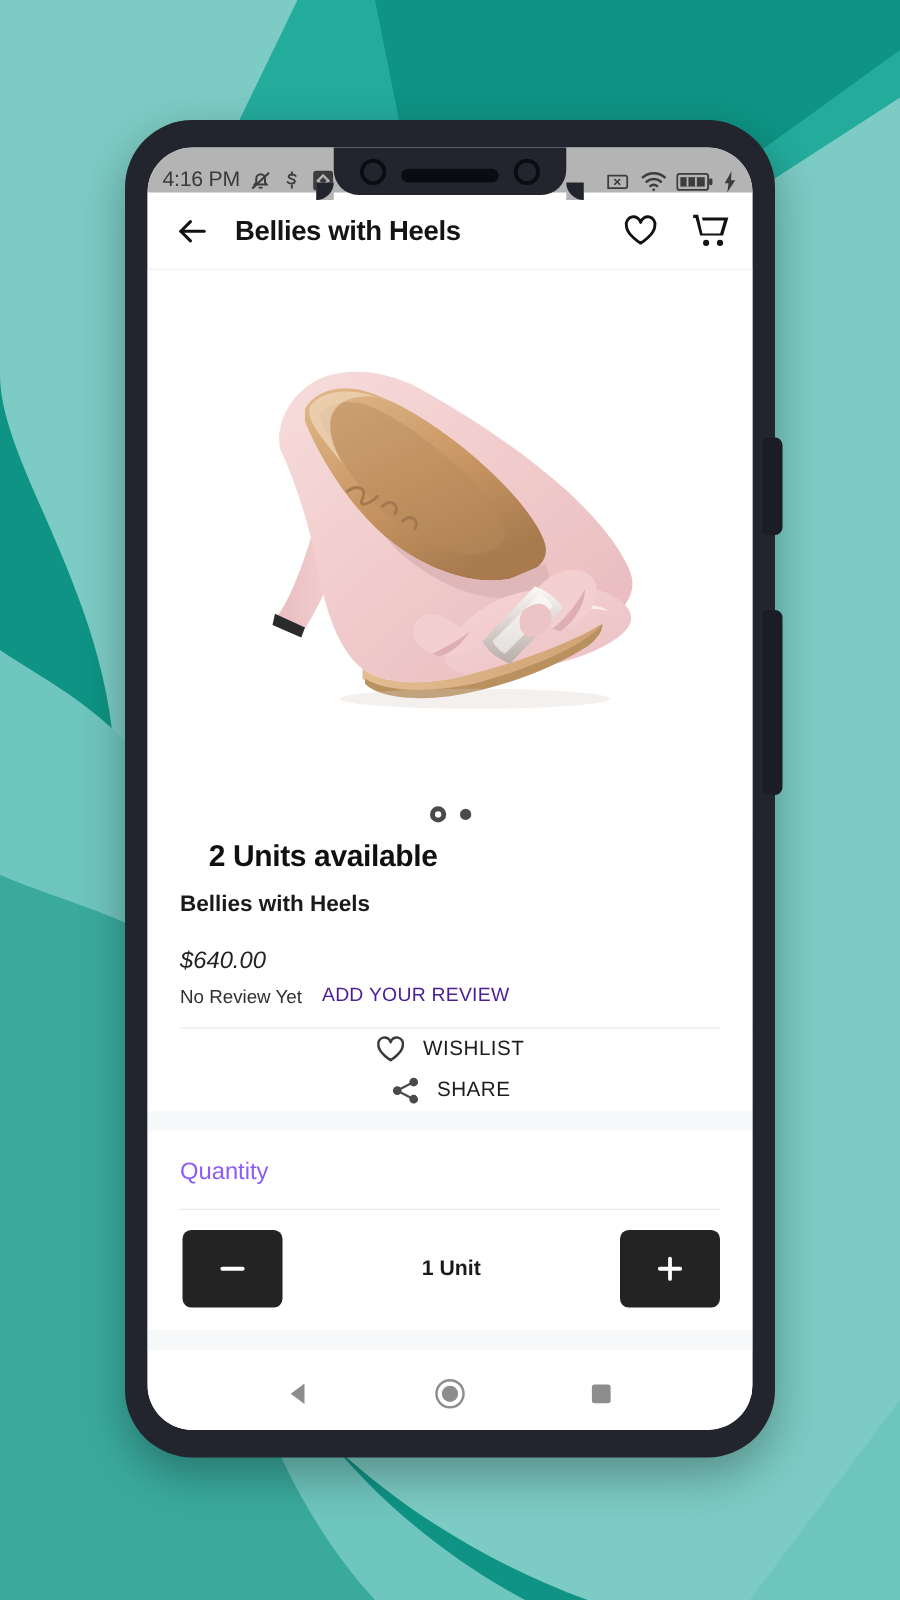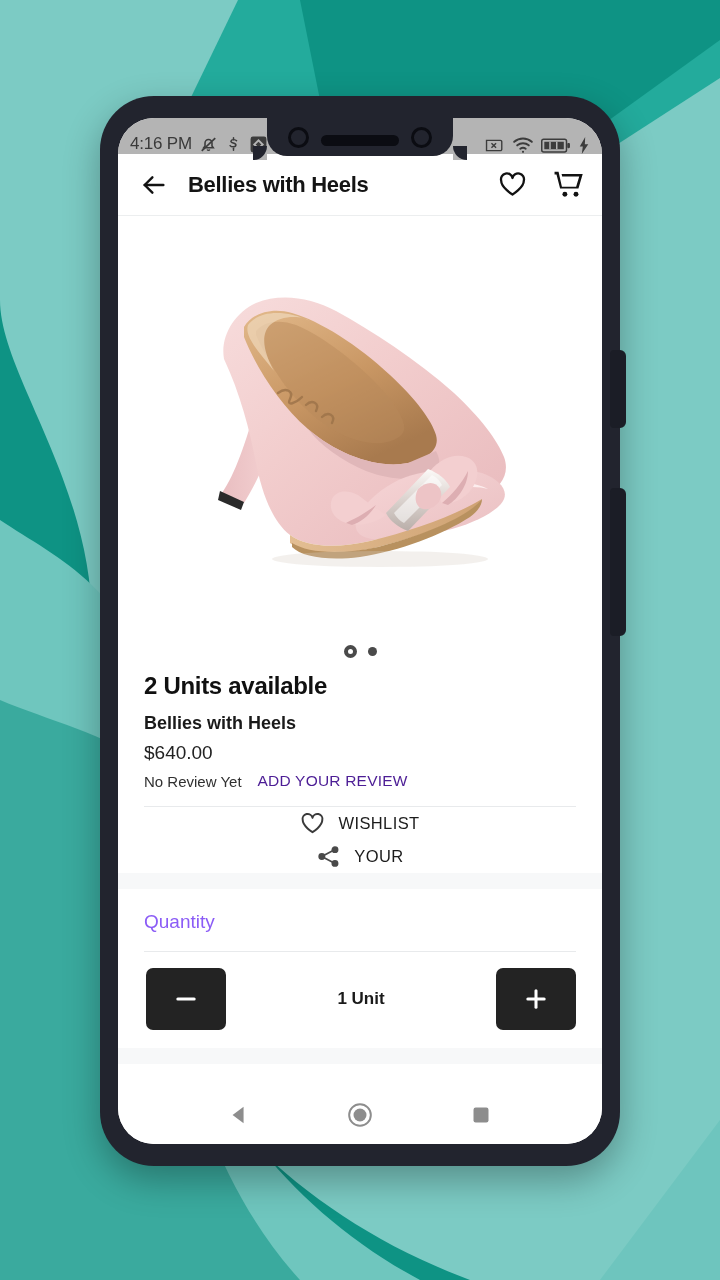--- a/index.html
+++ b/index.html
@@ -122,23 +122,23 @@
     display:flex; align-items:center; justify-content:center; gap:11px;
   }
   .dot-active {
     width:13px; height:13px; border-radius:50%;
     border:4px solid #4a4a4a; background:transparent;
   }
   .dot-inactive { width:9px; height:9px; border-radius:50%; background:#4a4a4a; }
 
   
   #product-info { padding:6px 26px 16px 26px; background:#fff; }
-  #stock-status { font-size:24px; font-weight:bold; color:#101010; letter-spacing:-.3px; }
+  #stock-status { font-size:24px; font-weight:bold; color:#101010; letter-spacing:-.3px;margin-left:23px; }
   #product-name { font-size:18px; font-weight:bold; color:#1a1a1a; margin-top:13px; }
-  #product-price { font-size:19px; color:#222; margin-top:8px; }
+  #product-price { font-size:19px; color:#222; margin-top:24px;font-style:italic; }
   #review-row { display:flex; align-items:center; gap:16px; margin-top:8px; }
   #review-status { font-size:15px; color:#303030; }
   #add-review-link { font-size:15.5px; color:#4c1d95; letter-spacing:.2px; }
 
   .divider-line { height:1px; background:#e8eaec; margin:0 26px; }
   .gap-band { height:16px; background:#f7f8f9; }
 
   
   #social-actions {
     display:flex; background:#fff;
@@ -449,21 +449,21 @@
           <span class="social-label">WISHLIST</span>
         </div>
         <div class="social-btn">
           <svg width="25" height="25" viewBox="0 0 24 24" fill="#4a4a4a" stroke="#4a4a4a" stroke-width="1.7">
             <circle cx="18.2" cy="5.4" r="2.5"></circle>
             <circle cx="5.6" cy="12" r="2.5"></circle>
             <circle cx="18.2" cy="18.6" r="2.5"></circle>
             <line x1="7.8" y1="10.8" x2="16" y2="6.5" stroke-linecap="round"></line>
             <line x1="7.8" y1="13.2" x2="16" y2="17.5" stroke-linecap="round"></line>
           </svg>
-          <span class="social-label">YOUR</span>
+          <span class="social-label">SHARE</span>
         </div>
       </div>
 
       <div class="gap-band"></div>
 
       <div id="quantity-section">
         <div id="quantity-label">Quantity</div>
         <div class="divider-line"></div>
         <div id="quantity-controls">
           <div class="qty-btn">

